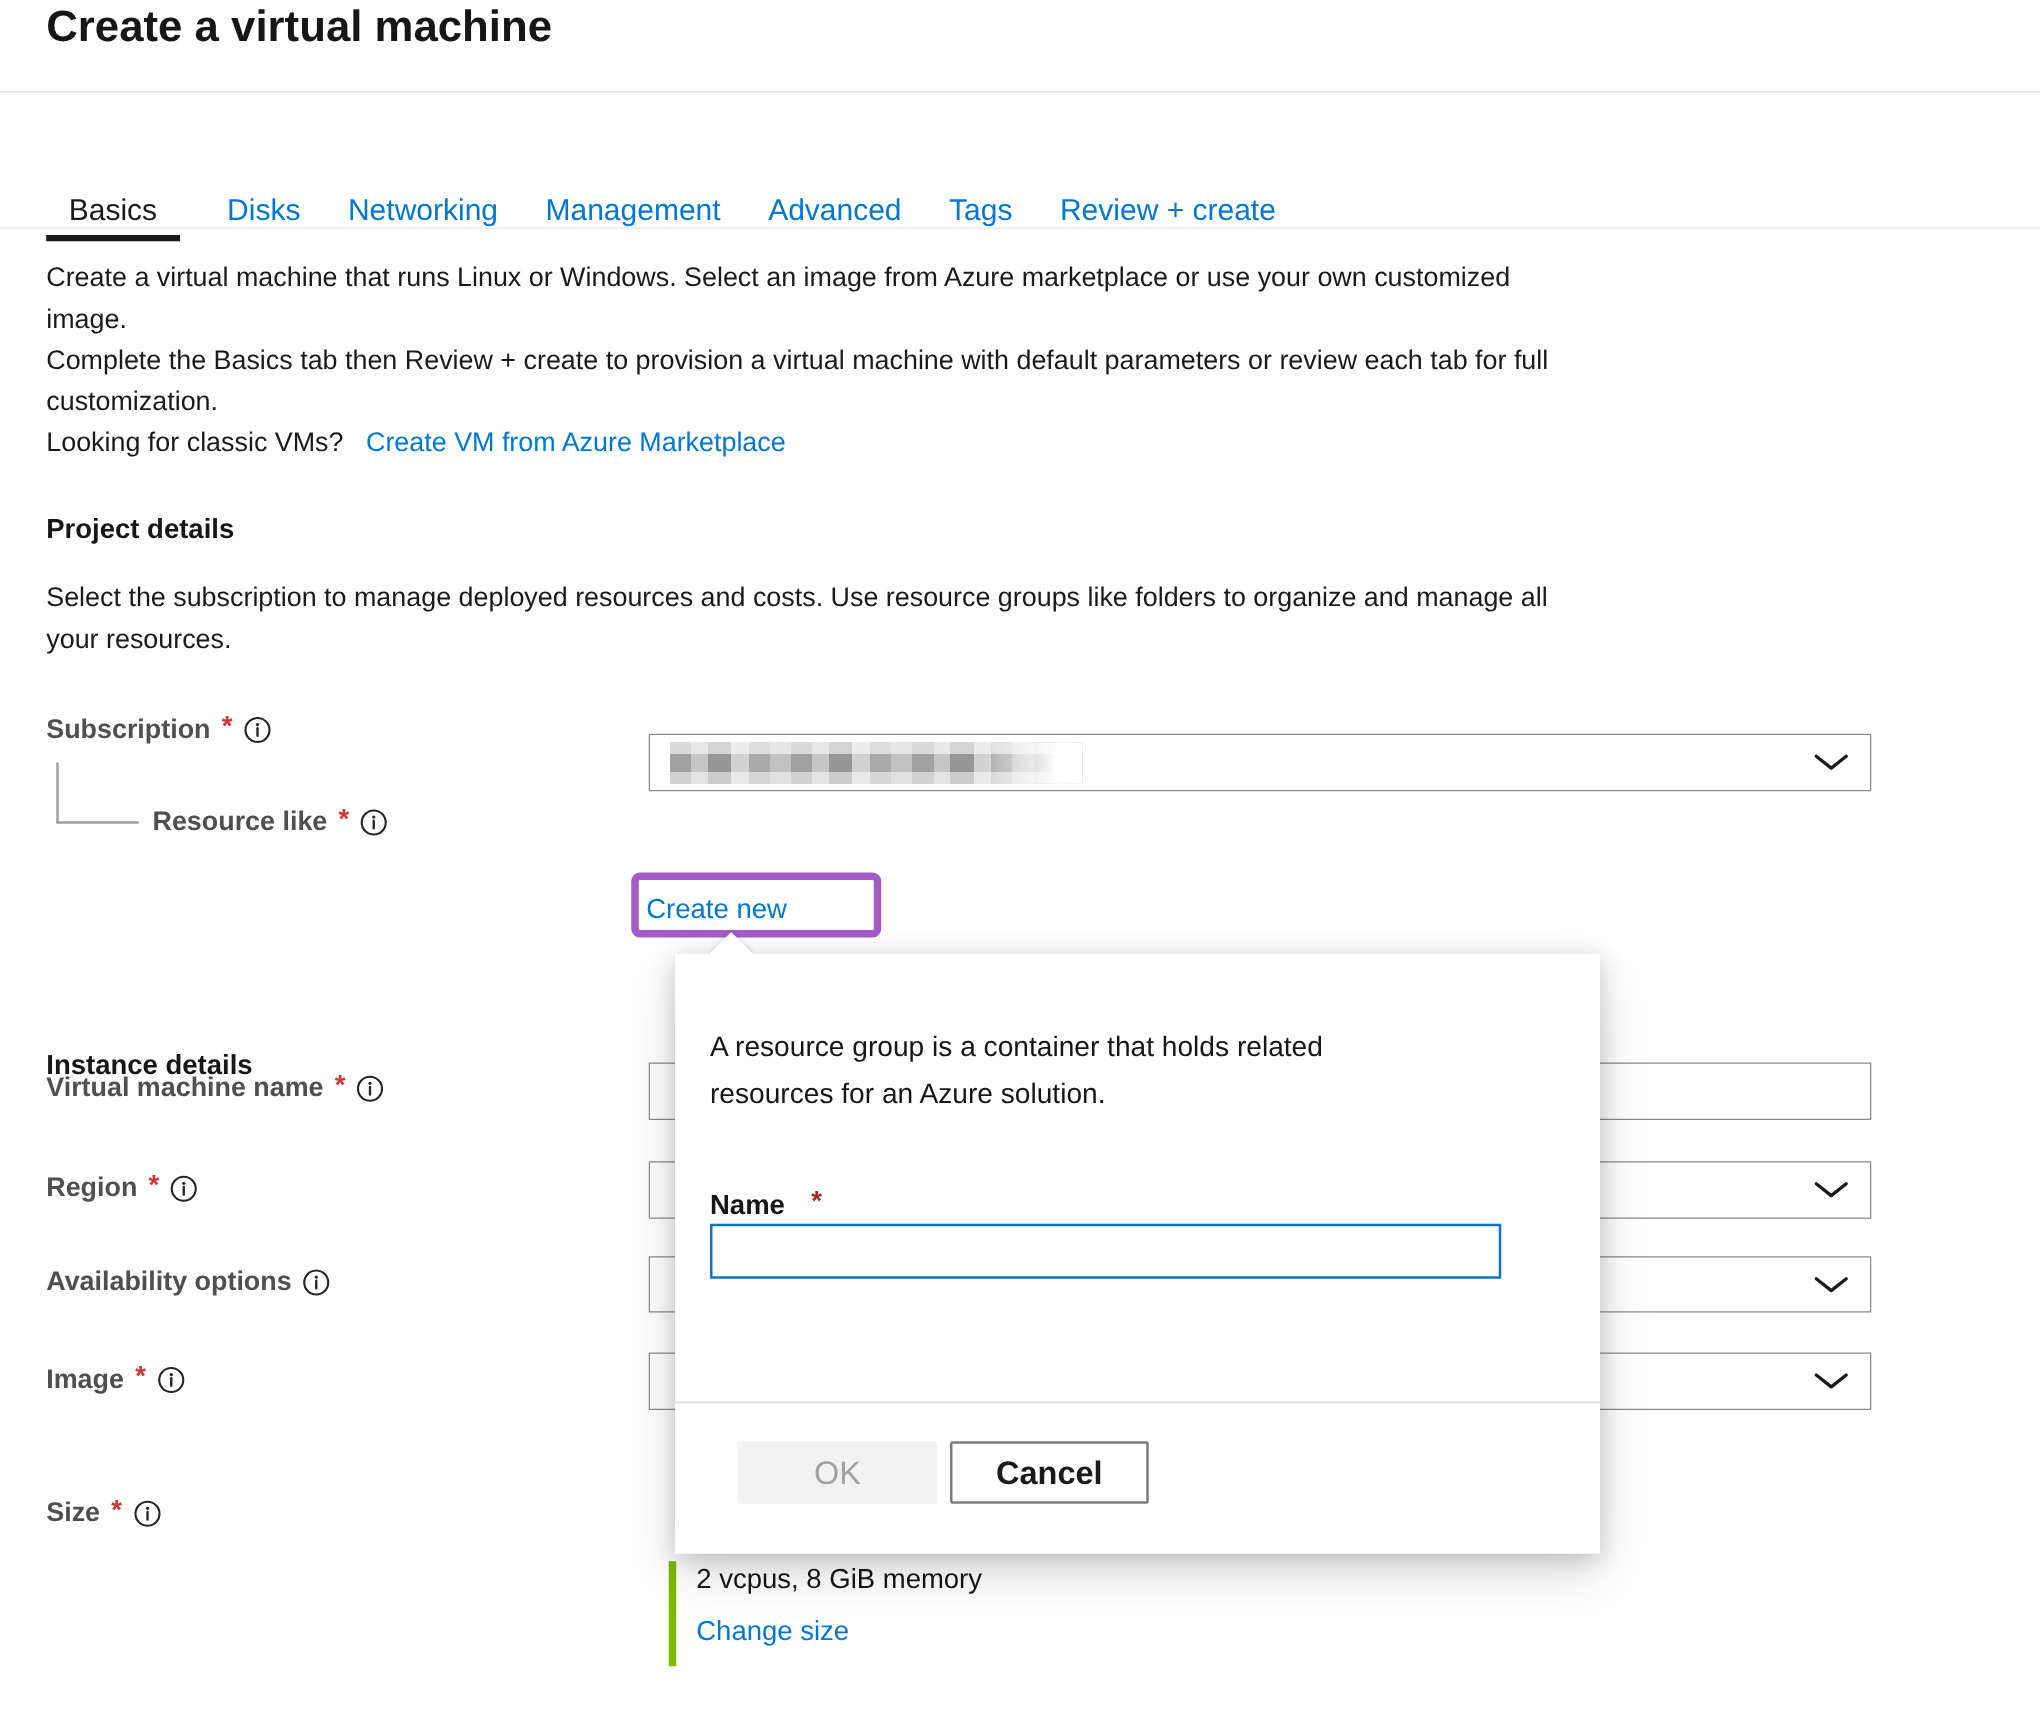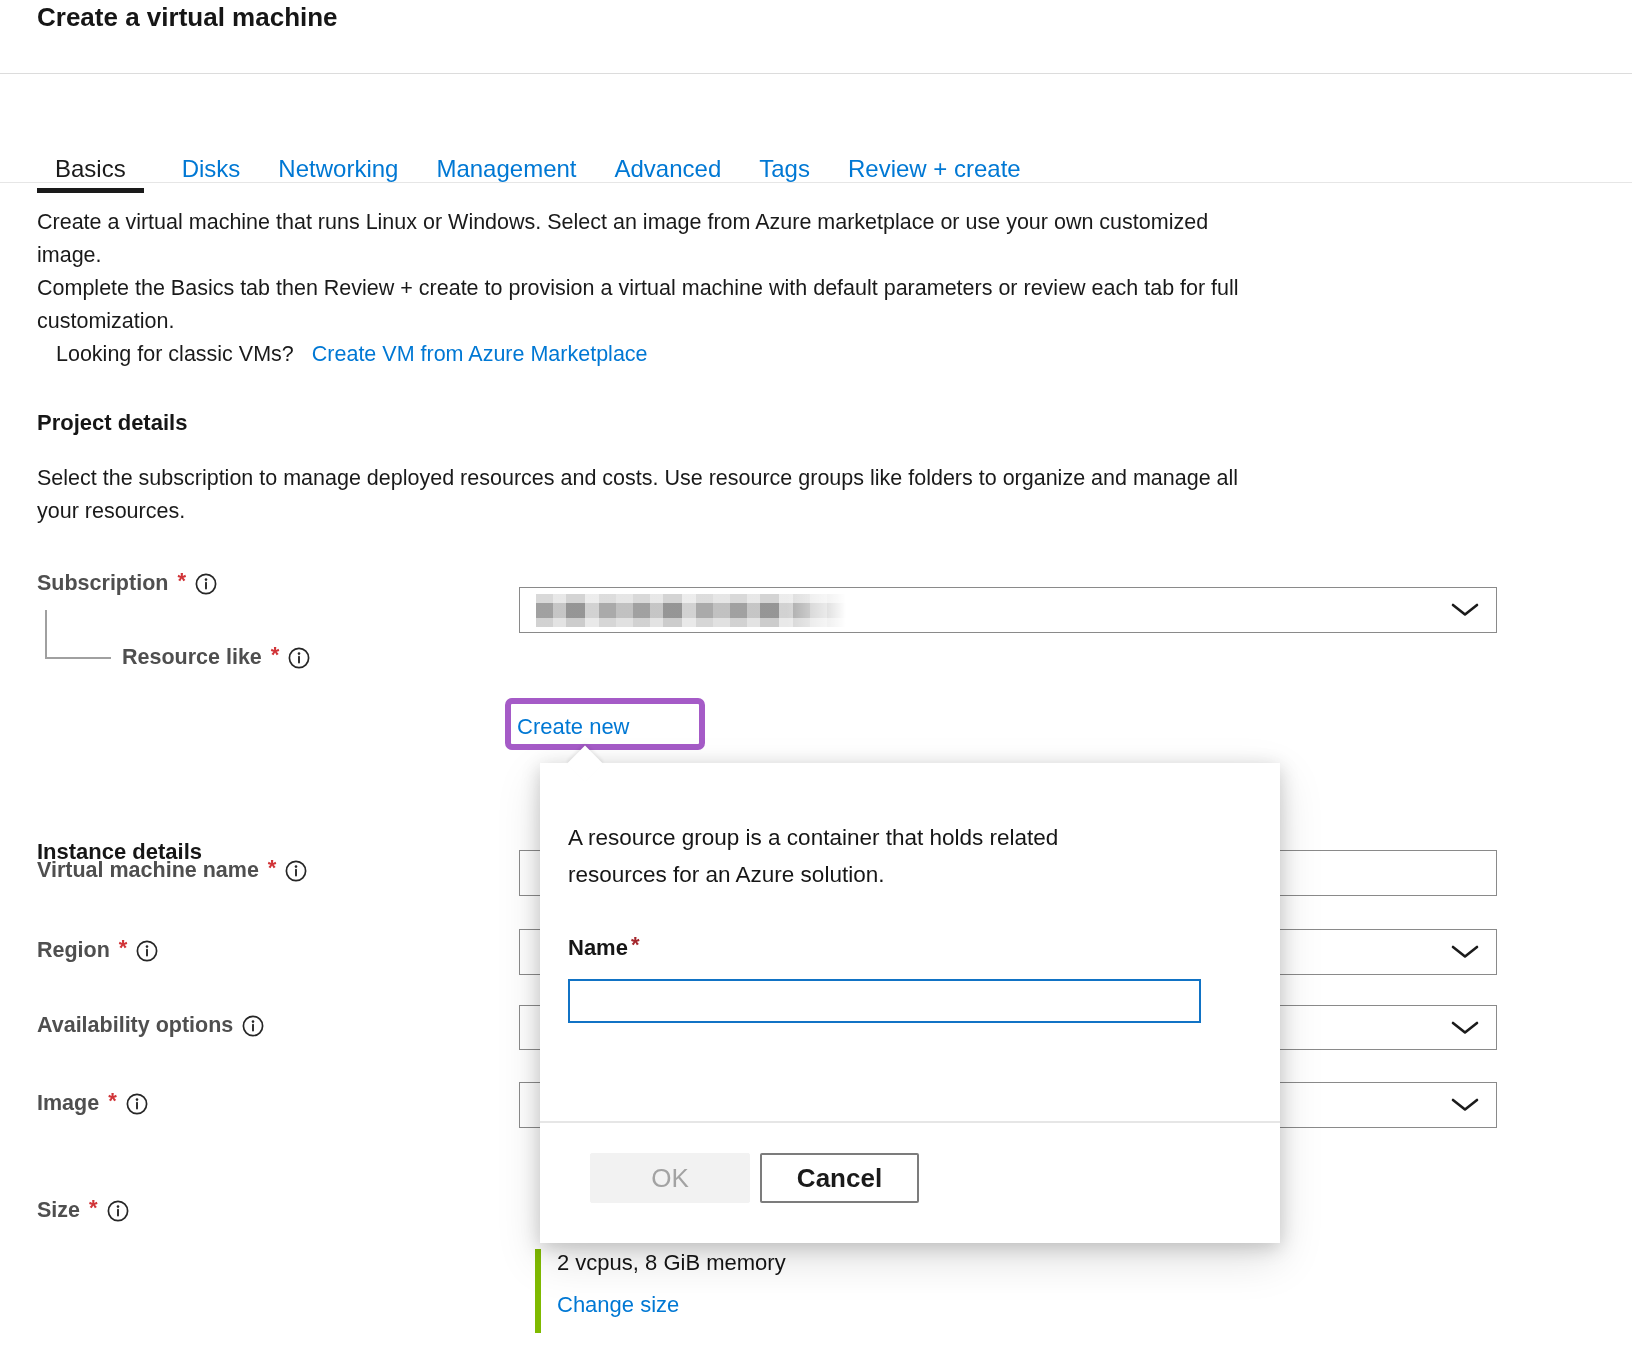--- a/index.html
+++ b/index.html
@@ -3,34 +3,34 @@
 <meta charset="utf-8">
 <style>
   html,body{margin:0;padding:0;background:#fff;}
   .canvas{
     position:relative;width:1632px;height:1368px;background:#fff;overflow:hidden;
     font-family:"Liberation Sans","DejaVu Sans",sans-serif;color:#1a1a1a;
   }
   .abs{position:absolute;}
 
   
-  .page-title{left:37px;top:2px;font-size:26px;font-weight:700;color:#161616;}
+  .page-title{left:37px;top:2px;font-size:35px;font-weight:700;color:#161616;}
   .header-divider{left:0;top:73px;width:1632px;height:1px;background:#dcdcdc;}
 
   
   .tabbar-underline{left:0;top:182px;width:1632px;height:1px;background:#e6e6e6;}
   .tabs{left:37px;top:140px;height:44px;display:flex;gap:38px;align-items:flex-end;}
   .tab{font-size:24px;line-height:30px;color:var(--link_blue,#0078d4);cursor:pointer;white-space:nowrap;}
   .tab.active{color:#1a1a1a;padding:0 18px;position:relative;}
   .tab.active::after{content:"";position:absolute;left:0;right:0;bottom:-9px;height:5px;background:#1a1a1a;}
 
   
   .body-text{font-size:21.5px;line-height:33px;color:#1a1a1a;white-space:pre-line;}
   .intro{left:37px;top:206px;width:1540px;}
-  .classic-row{left:37px;top:338px;height:33px;display:flex;gap:18px;align-items:center;margin-left:19px;}
+  .classic-row{left:37px;top:338px;height:33px;display:flex;gap:18px;align-items:center;}
   .classic-row span{font-size:21.5px;}
   .link{color:var(--link_blue,#0078d4);cursor:pointer;text-decoration:none;}
 
   .section-heading{font-size:22px;font-weight:700;color:#161616;}
   .project-heading{left:37px;top:410px;}
   .project-desc{left:37px;top:462px;width:1540px;}
 
   
   .label-row{display:flex;align-items:center;gap:9px;height:27px;}
   .label-row .lbl{font-size:21.5px;color:#4f4f4f;font-weight:600;}
@@ -55,21 +55,21 @@
   .purple-box{left:505px;top:698px;width:200px;height:52px;border:6px solid var(--accent_purple,#a55bc7);
     border-radius:7px;z-index:3;box-sizing:border-box;}
 
   
   .popup{left:540px;top:763px;width:740px;height:480px;background:#fff;z-index:4;
     box-shadow:0 4px 18px rgba(0,0,0,.18), 0 16px 42px rgba(0,0,0,.13);}
   .popup .caret{position:absolute;top:-12px;left:32px;width:26px;height:26px;background:#fff;
     transform:rotate(45deg);box-shadow:-2px -2px 3px rgba(0,0,0,.07);}
   .popup-desc{position:absolute;left:28px;top:56px;width:640px;font-size:22.5px;line-height:37px;
     color:#161616;white-space:pre-line;}
-  .name-row{position:absolute;left:28px;top:172px;display:flex;gap:3px;align-items:center;}
+  .name-row{position:absolute;left:28px;top:188px;display:flex;gap:21px;align-items:center;}
   .name-row .nlbl{font-size:22px;font-weight:600;color:#161616;}
   .name-row .req{color:#a4262c;}
   .name-input{position:absolute;left:28px;top:216px;width:609px;height:40px;
     border:2.5px solid var(--focus_blue,#1173c5);box-sizing:content-box;outline:none;
     font-size:21px;padding:0 10px;font-family:inherit;}
   .popup-divider{position:absolute;left:0;top:358px;width:740px;height:1.5px;background:#e6e6e6;}
   .btn{position:absolute;top:390px;height:50px;font-size:26px;font-family:inherit;cursor:pointer;
     display:flex;align-items:center;justify-content:center;box-sizing:border-box;border-radius:2px;}
   .btn-ok{left:50px;width:160px;background:#f2f2f2;color:#a3a3a3;border:1px solid #f2f2f2;}
   .btn-cancel{left:220px;width:159px;background:#fff;color:#1a1a1a;border:2px solid #7c7c7c;font-weight:600;}

